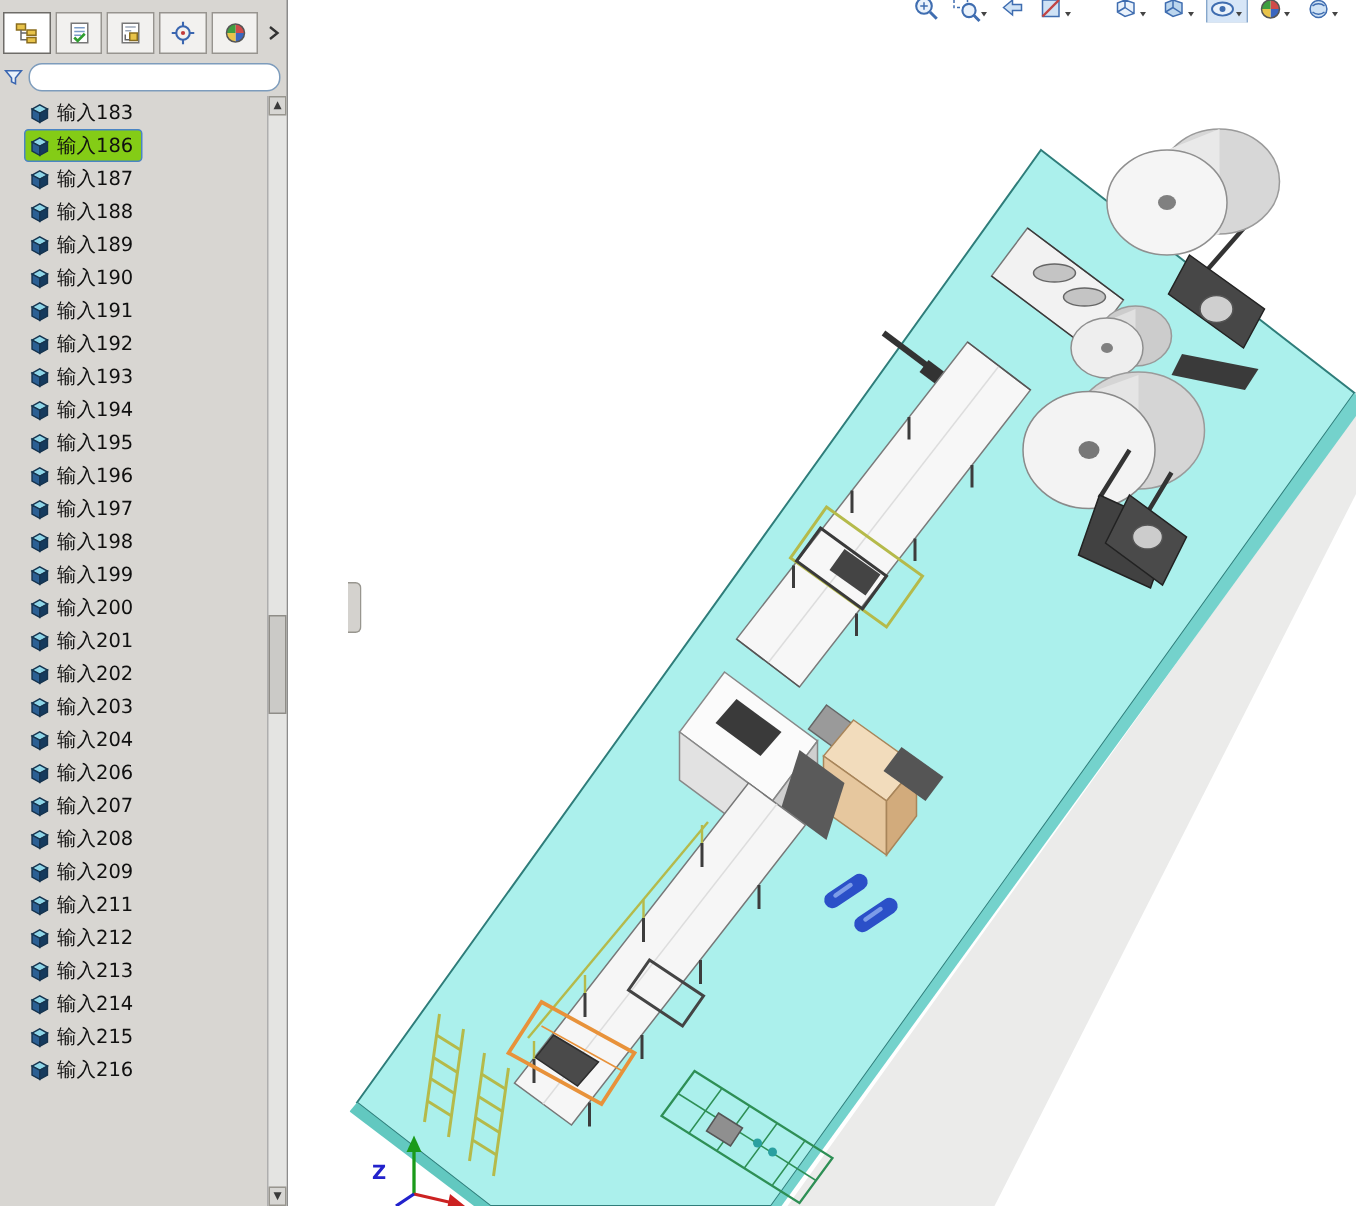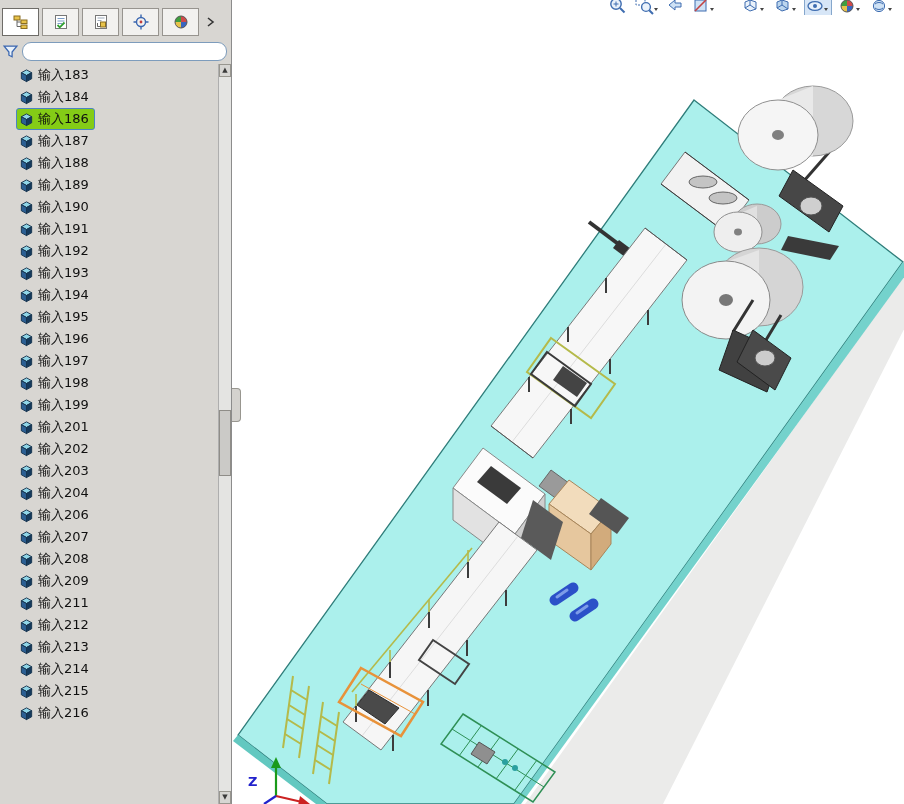--- a/index.html
+++ b/index.html
@@ -1,20 +1,20 @@
 <!DOCTYPE html>
 <html><head>
 <meta charset="utf-8">
 <style>
   *{margin:0;padding:0;box-sizing:border-box}
   html,body{width:904px;height:804px;overflow:hidden}
   body{font-family:"DejaVu Sans","Liberation Sans",sans-serif;background:#fff;position:relative}
 
   
-  .left-panel{position:absolute;left:0;top:0;width:232px;height:804px;background:#d8d6d2;border-right:1px solid #8c8c8c}
+  .left-panel{position:absolute;left:0;top:0;width:192px;height:804px;background:#d8d6d2;border-right:1px solid #8c8c8c}
   .tab-bar{display:flex;gap:3px;padding:8px 2px 3px 2px;align-items:center}
   .tab-btn{width:37px;height:28px;background:#f2f1ef;border:1px solid #97948f;display:flex;align-items:center;justify-content:center;cursor:pointer}
   .tab-btn.active{background:#ffffff;border-color:#6e6c68}
   .tab-overflow{width:16px;height:28px;display:flex;align-items:center;justify-content:center;cursor:pointer}
   .filter-row{display:flex;align-items:center;gap:3px;padding:2px 4px 2px 2px;height:25px}
   .filter-input{flex:1;height:19px;border:1px solid #7d9cbc;border-radius:9px;background:#fff;font-size:12px;padding:0 8px;outline:none;font-family:inherit}
 
   .tree{position:absolute;top:64px;left:0;right:13px;bottom:0;overflow:hidden}
   .tree-row{height:22px;display:flex;align-items:center;padding-left:16px;white-space:nowrap}
   .row-inner{display:inline-flex;align-items:center;gap:4px;padding:1px 5px 1px 2px;border:1px solid transparent;border-radius:3px}
@@ -109,30 +109,20 @@
       <div class="tree-row">
         <span class="row-inner">
           <svg class="cube" viewBox="0 0 16 16">
             <polygon points="2.5,5 8,2 13.5,5 8,8" fill="#8fd6e8" stroke="#16344f" stroke-width="1"></polygon>
             <polygon points="2.5,5 8,8 8,14.5 2.5,11.5" fill="#2b5f93" stroke="#16344f" stroke-width="1"></polygon>
             <polygon points="13.5,5 8,8 8,14.5 13.5,11.5" fill="#153a5d" stroke="#16344f" stroke-width="1"></polygon>
           </svg>
           <span class="tree-label">输入183</span>
         </span>
       </div>
-      <div class="tree-row">
-        <span class="row-inner">
-          <svg class="cube" viewBox="0 0 16 16">
-            <polygon points="2.5,5 8,2 13.5,5 8,8" fill="#8fd6e8" stroke="#16344f" stroke-width="1"></polygon>
-            <polygon points="2.5,5 8,8 8,14.5 2.5,11.5" fill="#2b5f93" stroke="#16344f" stroke-width="1"></polygon>
-            <polygon points="13.5,5 8,8 8,14.5 13.5,11.5" fill="#153a5d" stroke="#16344f" stroke-width="1"></polygon>
-          </svg>
-          <span class="tree-label">输入184</span>
-        </span>
-      </div>
       <div class="tree-row selected">
         <span class="row-inner">
           <svg class="cube" viewBox="0 0 16 16">
             <polygon points="2.5,5 8,2 13.5,5 8,8" fill="#8fd6e8" stroke="#16344f" stroke-width="1"></polygon>
             <polygon points="2.5,5 8,8 8,14.5 2.5,11.5" fill="#2b5f93" stroke="#16344f" stroke-width="1"></polygon>
             <polygon points="13.5,5 8,8 8,14.5 13.5,11.5" fill="#153a5d" stroke="#16344f" stroke-width="1"></polygon>
           </svg>
           <span class="tree-label">输入186</span>
         </span>
       </div>
@@ -257,20 +247,30 @@
         </span>
       </div>
       <div class="tree-row">
         <span class="row-inner">
           <svg class="cube" viewBox="0 0 16 16">
             <polygon points="2.5,5 8,2 13.5,5 8,8" fill="#8fd6e8" stroke="#16344f" stroke-width="1"></polygon>
             <polygon points="2.5,5 8,8 8,14.5 2.5,11.5" fill="#2b5f93" stroke="#16344f" stroke-width="1"></polygon>
             <polygon points="13.5,5 8,8 8,14.5 13.5,11.5" fill="#153a5d" stroke="#16344f" stroke-width="1"></polygon>
           </svg>
           <span class="tree-label">输入199</span>
+        </span>
+      </div>
+      <div class="tree-row">
+        <span class="row-inner">
+          <svg class="cube" viewBox="0 0 16 16">
+            <polygon points="2.5,5 8,2 13.5,5 8,8" fill="#8fd6e8" stroke="#16344f" stroke-width="1"></polygon>
+            <polygon points="2.5,5 8,8 8,14.5 2.5,11.5" fill="#2b5f93" stroke="#16344f" stroke-width="1"></polygon>
+            <polygon points="13.5,5 8,8 8,14.5 13.5,11.5" fill="#153a5d" stroke="#16344f" stroke-width="1"></polygon>
+          </svg>
+          <span class="tree-label">输入200</span>
         </span>
       </div>
       <div class="tree-row">
         <span class="row-inner">
           <svg class="cube" viewBox="0 0 16 16">
             <polygon points="2.5,5 8,2 13.5,5 8,8" fill="#8fd6e8" stroke="#16344f" stroke-width="1"></polygon>
             <polygon points="2.5,5 8,8 8,14.5 2.5,11.5" fill="#2b5f93" stroke="#16344f" stroke-width="1"></polygon>
             <polygon points="13.5,5 8,8 8,14.5 13.5,11.5" fill="#153a5d" stroke="#16344f" stroke-width="1"></polygon>
           </svg>
           <span class="tree-label">输入201</span>

